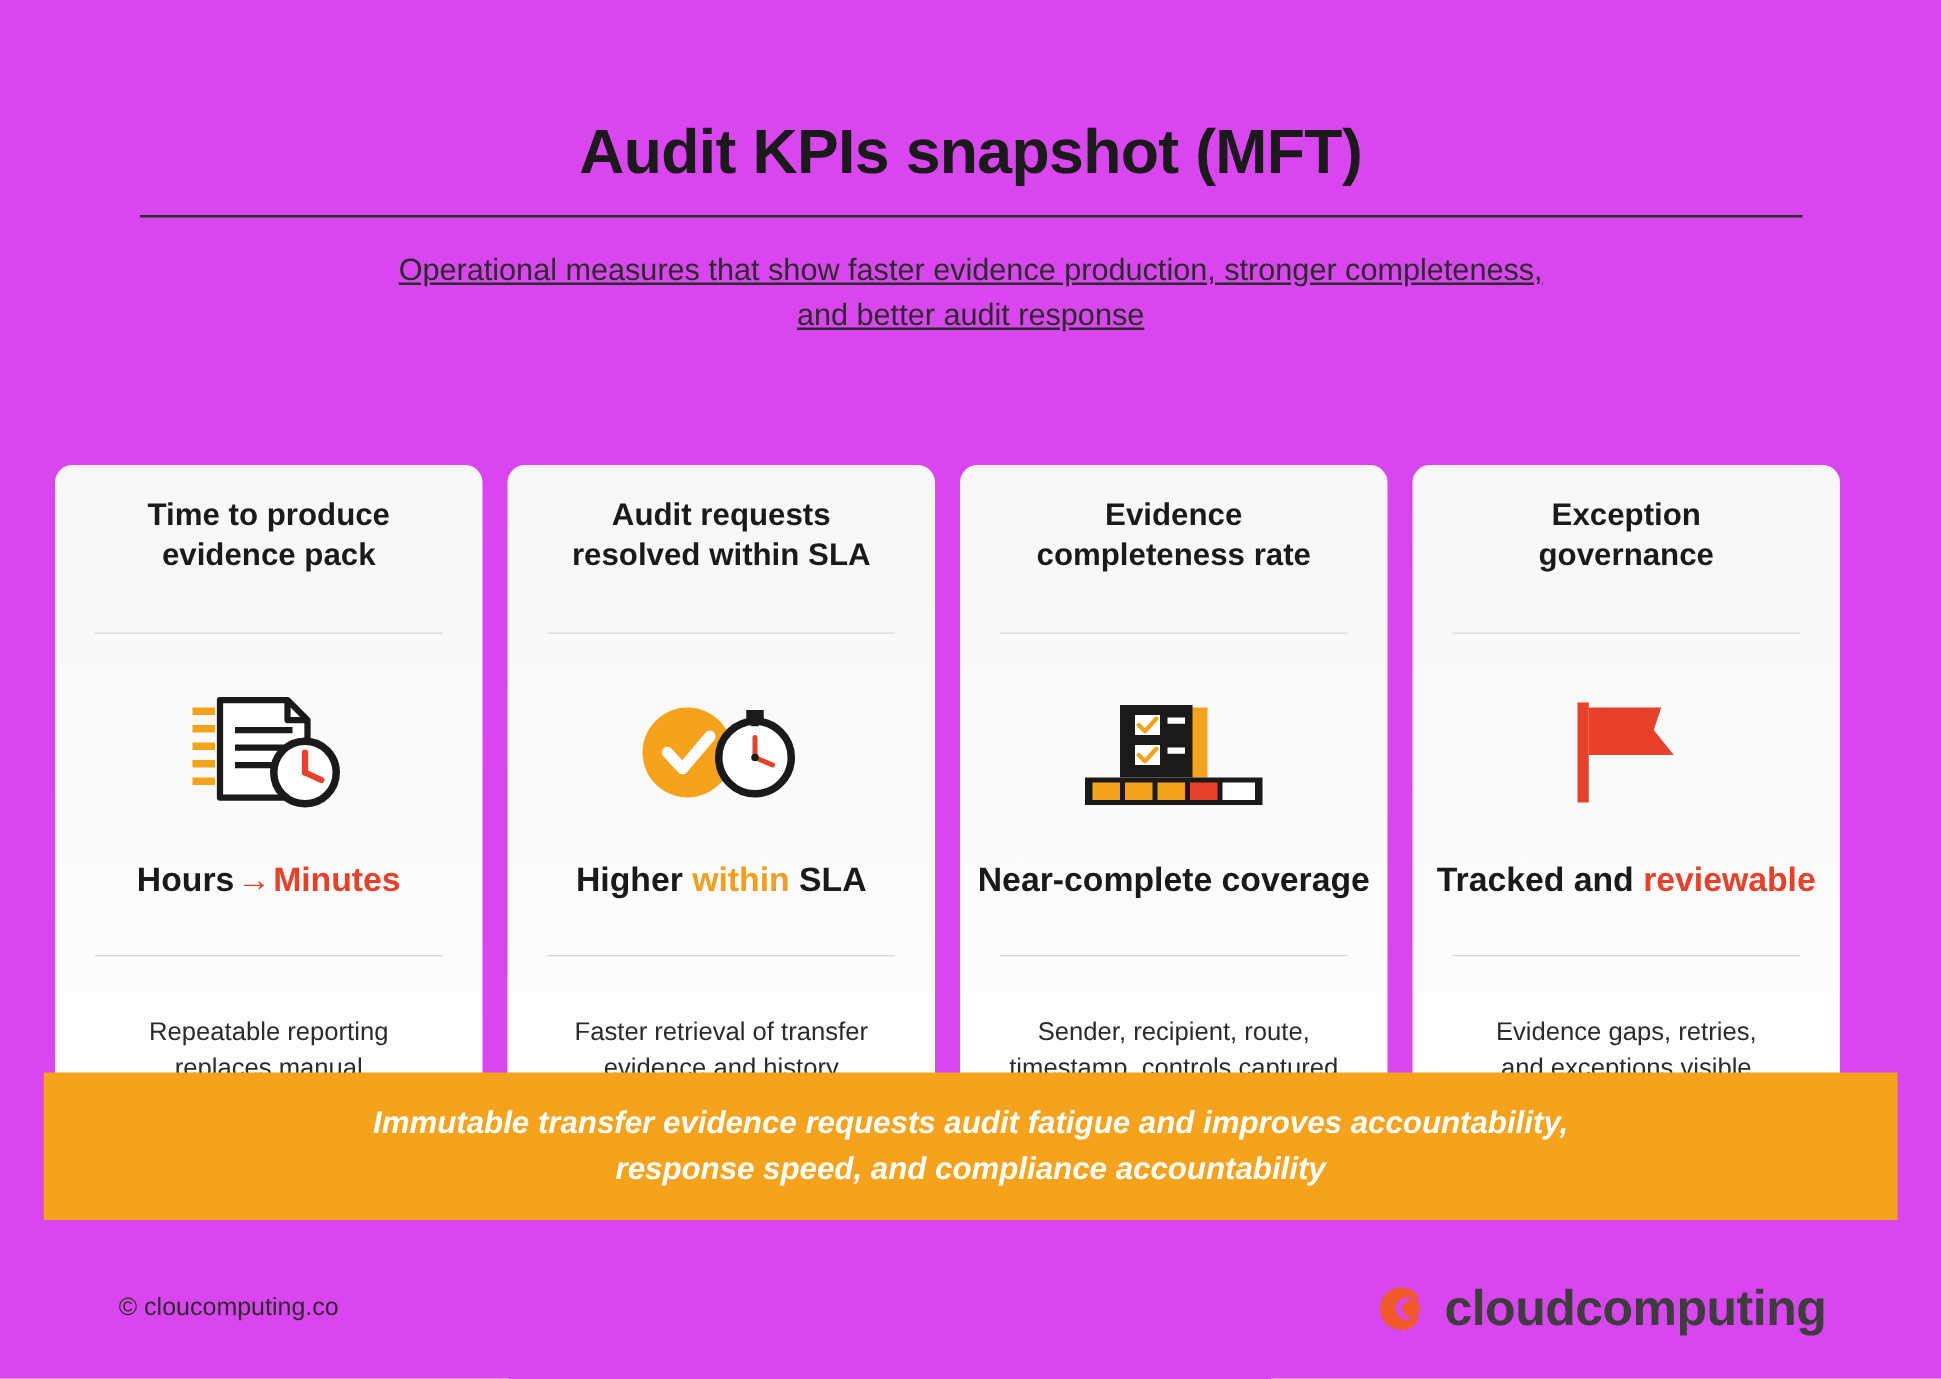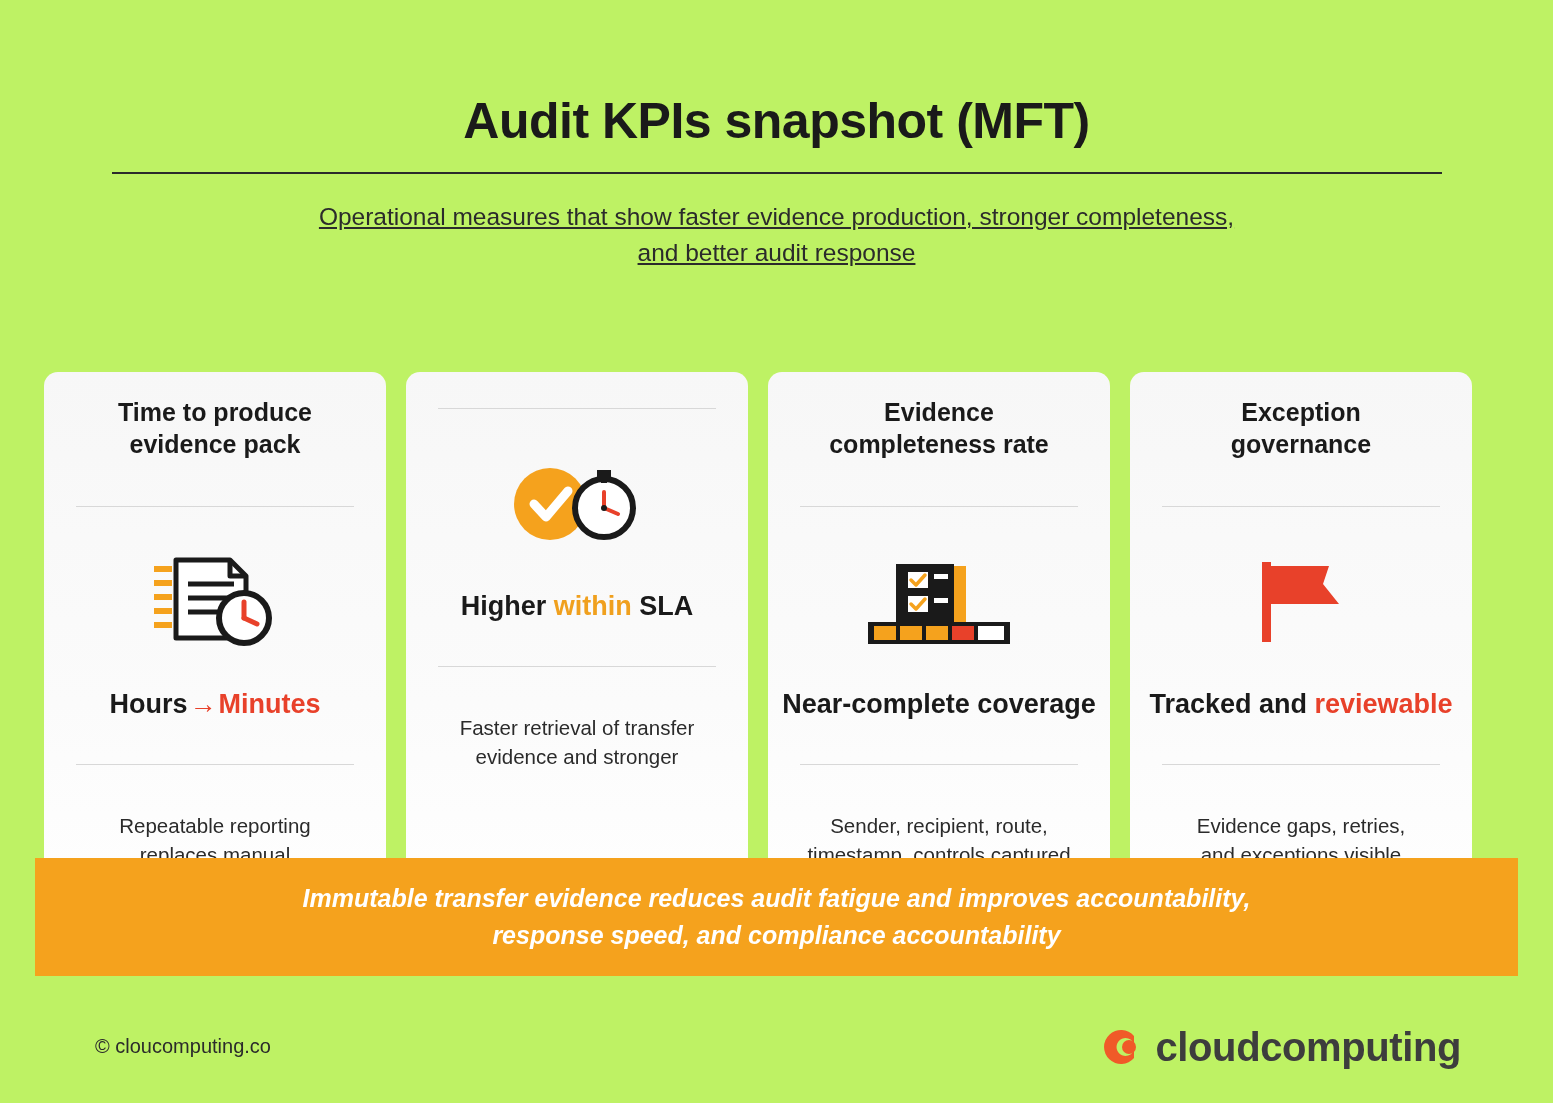--- a/index.html
+++ b/index.html
@@ -7,21 +7,21 @@
     width: 1553px;
     height: 1103px;
     background: #ffffff;
     font-family: "Liberation Sans", sans-serif;
     overflow: hidden;
   }
   .page {
     position: relative;
     width: 1553px;
     height: 1103px;
-    background: #bef264;
+    background: #d946ef;
   }
 
   
   .header {
     padding-top: 92px;
     text-align: center;
   }
   .title {
     font-size: 50px;
     font-weight: bold;
@@ -200,20 +200,24 @@
       </div>
       <div class="divider" style="margin-top:12px"></div>
       <div class="desc">
         <div>Repeatable reporting</div>
         <div>replaces manual</div>
         <div>evidence reconstruction</div>
       </div>
     </div>
 
     <div class="card card-2">
+      <div class="card-title">
+        <div>Audit requests</div>
+        <div>resolved within SLA</div>
+      </div>
       <div class="divider"></div>
       <div class="icon-box">
         <svg width="150" height="100" viewBox="0 0 150 100">
           <circle cx="48" cy="50" r="36" fill="#f5a21d"></circle>
           <path d="M32 50 l12 13 l22 -26" fill="none" stroke="#ffffff" stroke-width="9" stroke-linecap="round" stroke-linejoin="round"></path>
           <circle cx="102" cy="54" r="29" fill="#ffffff" stroke="#1a1a1a" stroke-width="6"></circle>
           <rect x="95" y="16" width="14" height="8" fill="#1a1a1a"></rect>
           <line x1="102" y1="24" x2="102" y2="29" stroke="#1a1a1a" stroke-width="6"></line>
           <line x1="102" y1="54" x2="102" y2="38" stroke="#e8412a" stroke-width="4" stroke-linecap="round"></line>
           <line x1="102" y1="54" x2="116" y2="60" stroke="#e8412a" stroke-width="4" stroke-linecap="round"></line>
@@ -221,21 +225,21 @@
         </svg>
       </div>
       <div class="metric">
         <span>Higher</span>
         <span class="accent-orange">within</span>
         <span>SLA</span>
       </div>
       <div class="divider" style="margin-top:12px"></div>
       <div class="desc">
         <div>Faster retrieval of transfer</div>
-        <div>evidence and stronger</div>
+        <div>evidence and history</div>
       </div>
     </div>
 
     <div class="card card-3">
       <div class="card-title">
         <div>Evidence</div>
         <div>completeness rate</div>
       </div>
       <div class="divider"></div>
       <div class="icon-box">
@@ -286,21 +290,21 @@
       <div class="desc">
         <div>Evidence gaps, retries,</div>
         <div>and exceptions visible</div>
       </div>
     </div>
 
   </div>
 
   <div class="banner">
     <div class="banner-text">
-      <div>Immutable transfer evidence reduces audit fatigue and improves accountability,</div>
+      <div>Immutable transfer evidence requests audit fatigue and improves accountability,</div>
       <div>response speed, and compliance accountability</div>
     </div>
   </div>
 
   <div class="footer-copy">© cloucomputing.co</div>
   <div class="logo">
     <div class="logo-mark">
       <svg width="46" height="46" viewBox="0 0 46 46">
         <path d="M36 12 A17 17 0 1 0 36 34 L36 26 A9 9 0 1 1 36 20 Z" fill="#f05a28"></path>
         <circle cx="31" cy="23" r="7" fill="#f05a28"></circle>

